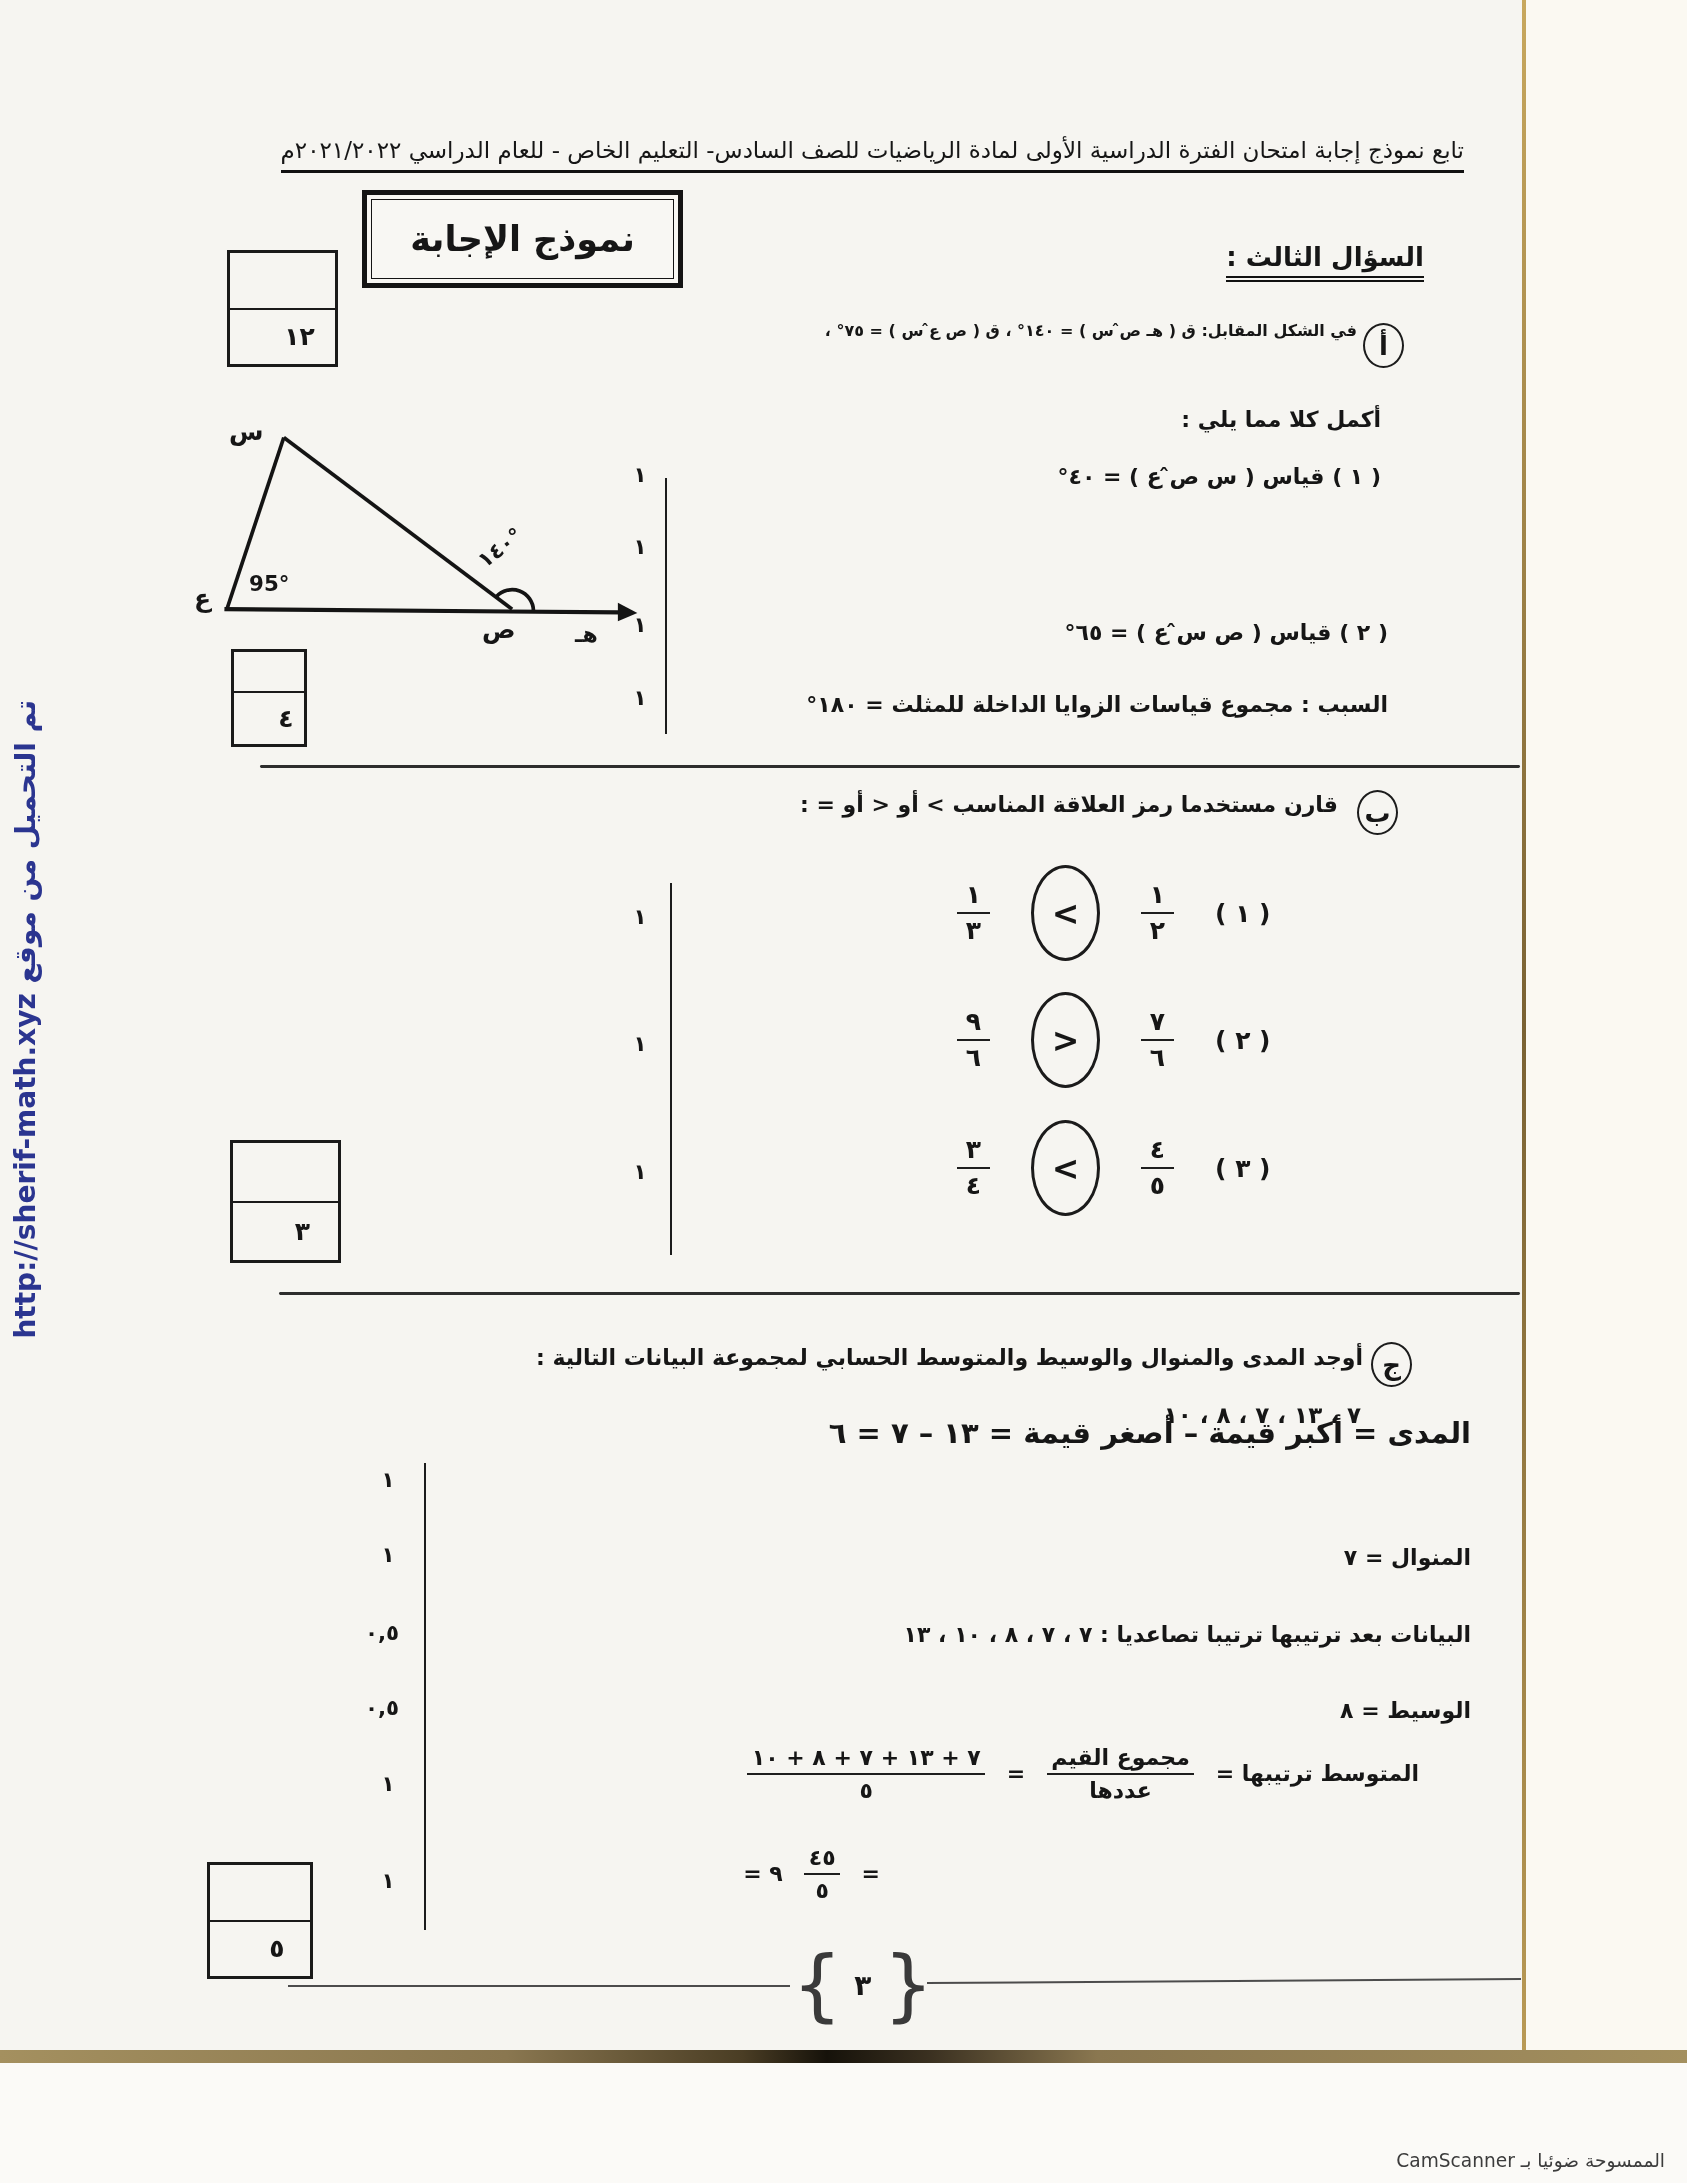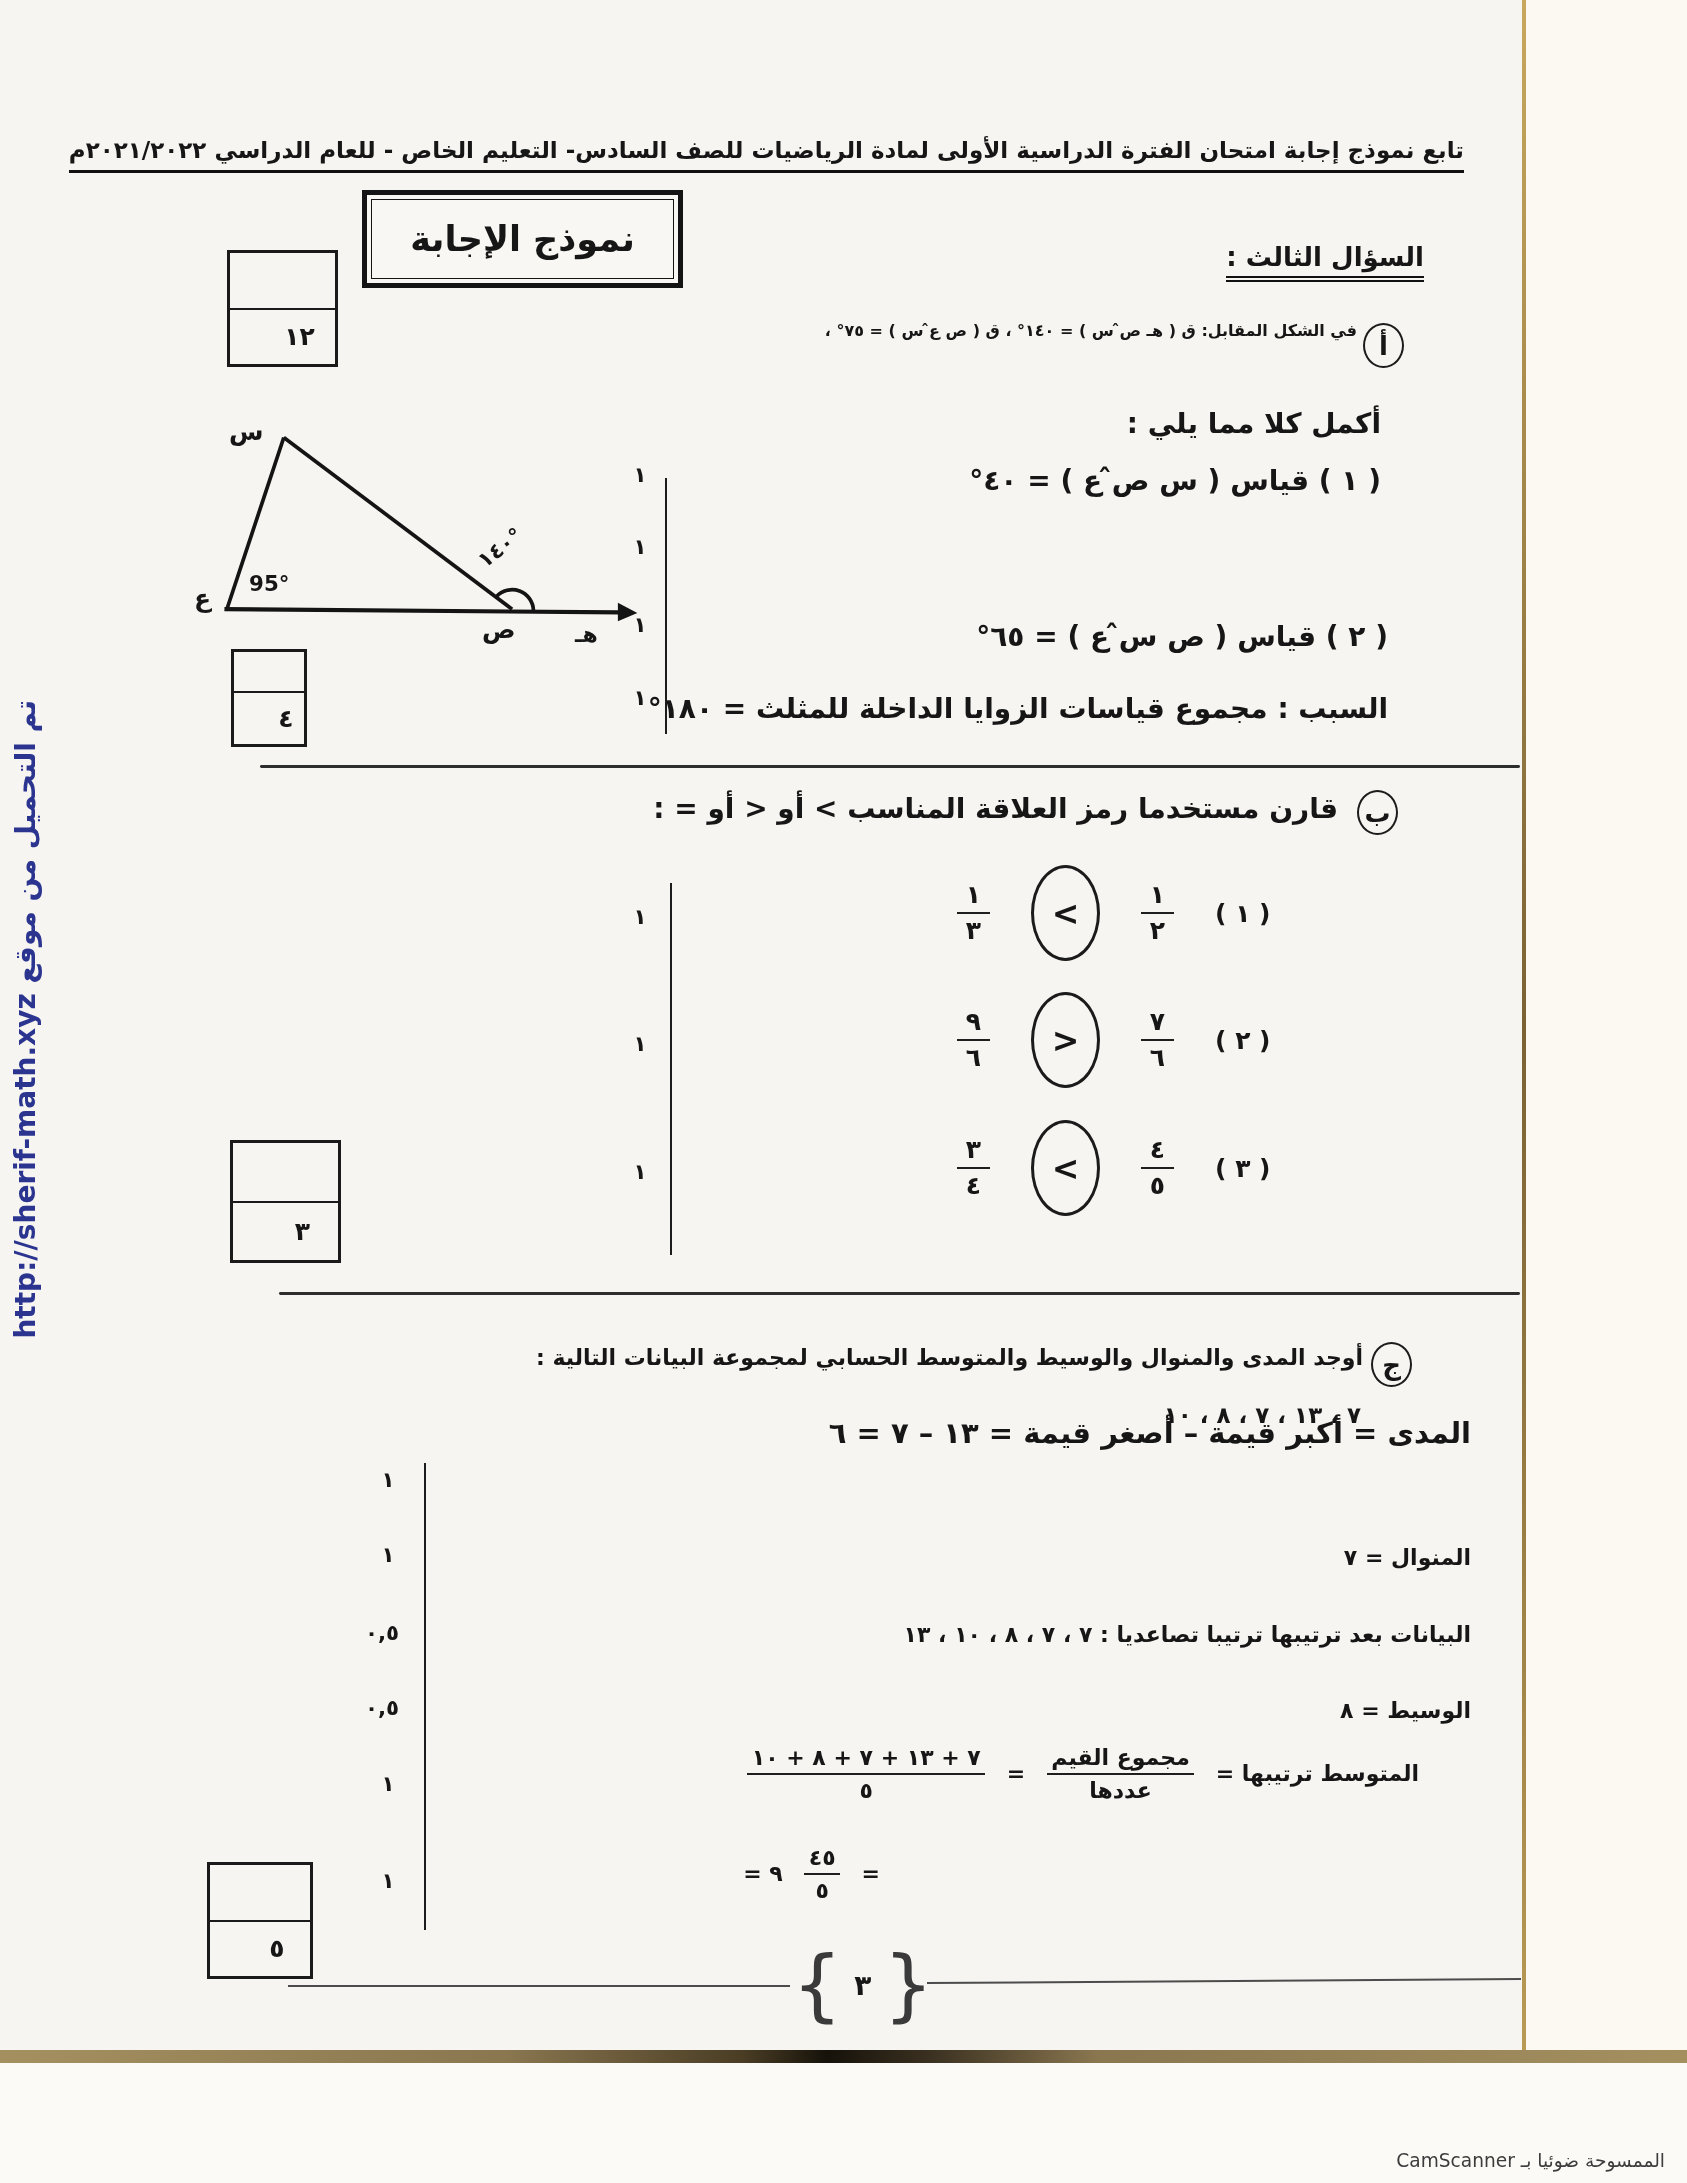--- a/index.html
+++ b/index.html
@@ -4,36 +4,36 @@
 <style>
   html,body{margin:0;padding:0;background:#e8e8e8;}
   #stage{position:relative;width:1688px;height:2183px;background:#f6f5f1;overflow:hidden;
          font-family:"DejaVu Sans",sans-serif;color:#161616;font-weight:700;}
   .abs{position:absolute;}
   .rtl{direction:rtl;unicode-bidi:plaintext;white-space:nowrap;}
   
   #right-zone{left:1526px;top:0;width:161px;height:2052px;background:#fbf9f2;}
   #fold-line{left:1522px;top:0;width:4.2px;height:2052px;background:linear-gradient(#c8a85e,#7a6233,#b99a55);}
   
-  #header{top:137px;right:224px;font-size:23px;font-weight:700;border-bottom:3.3px solid #111;padding-bottom:6.5px;}
+  #header{top:137px;right:224px;font-size:23px;font-weight:400;border-bottom:3.3px solid #111;padding-bottom:6.5px;}
   
   #titlebox{left:362px;top:190px;width:321px;height:98px;border:5.1px solid #141414;box-sizing:border-box;padding:4.2px;background:#f8f7f3;}
   #titlebox .inner{width:100%;height:100%;border:1.9px solid #141414;box-sizing:border-box;display:flex;align-items:center;justify-content:center;font-size:35px;font-weight:800;}
   #q-title{top:242px;right:264px;font-size:26px;font-weight:800;border-bottom:6.5px double #111;padding-bottom:3.7px;}
   
   .part-circle{width:41px;height:45px;border:2.8px solid #1c1c1c;border-radius:50%;display:flex;align-items:center;justify-content:center;font-size:26px;box-sizing:border-box;}
   
   .scorebox{border:3.3px solid #1a1a1a;box-sizing:border-box;display:flex;flex-direction:column;background:transparent;}
   .scorebox .cell-top{flex:1 1 50%;border-bottom:2.8px solid #1a1a1a;}
   .scorebox .cell-bot{flex:1 1 50%;display:flex;align-items:center;justify-content:center;font-size:25px;margin-left:34px;}
   
   .markline{width:2.3px;background:#1c1c1c;}
   .mark{font-size:21.4px;width:42px;text-align:center;}
   
-  .tline{font-size:28px;}
+  .tline{font-size:22px;}
   
   .frac{display:inline-flex;flex-direction:column;align-items:center;vertical-align:middle;}
   .frac .bar{align-self:stretch;height:2.3px;background:#1e1e1e;margin:3.7px 0;min-width:33px;}
   .frac .nm,.frac .dn{padding:0 4.6px;line-height:1.05;}
   
   .rel{width:69px;height:96px;border:3.3px solid #1b1b1b;border-radius:50%;display:flex;align-items:center;justify-content:center;font-size:33px;box-sizing:border-box;}
   .brow{display:flex;align-items:center;direction:ltr;gap:41px;font-size:25px;}
   
   .eqrow{display:flex;align-items:center;direction:rtl;gap:21.4px;font-size:22px;}
   

